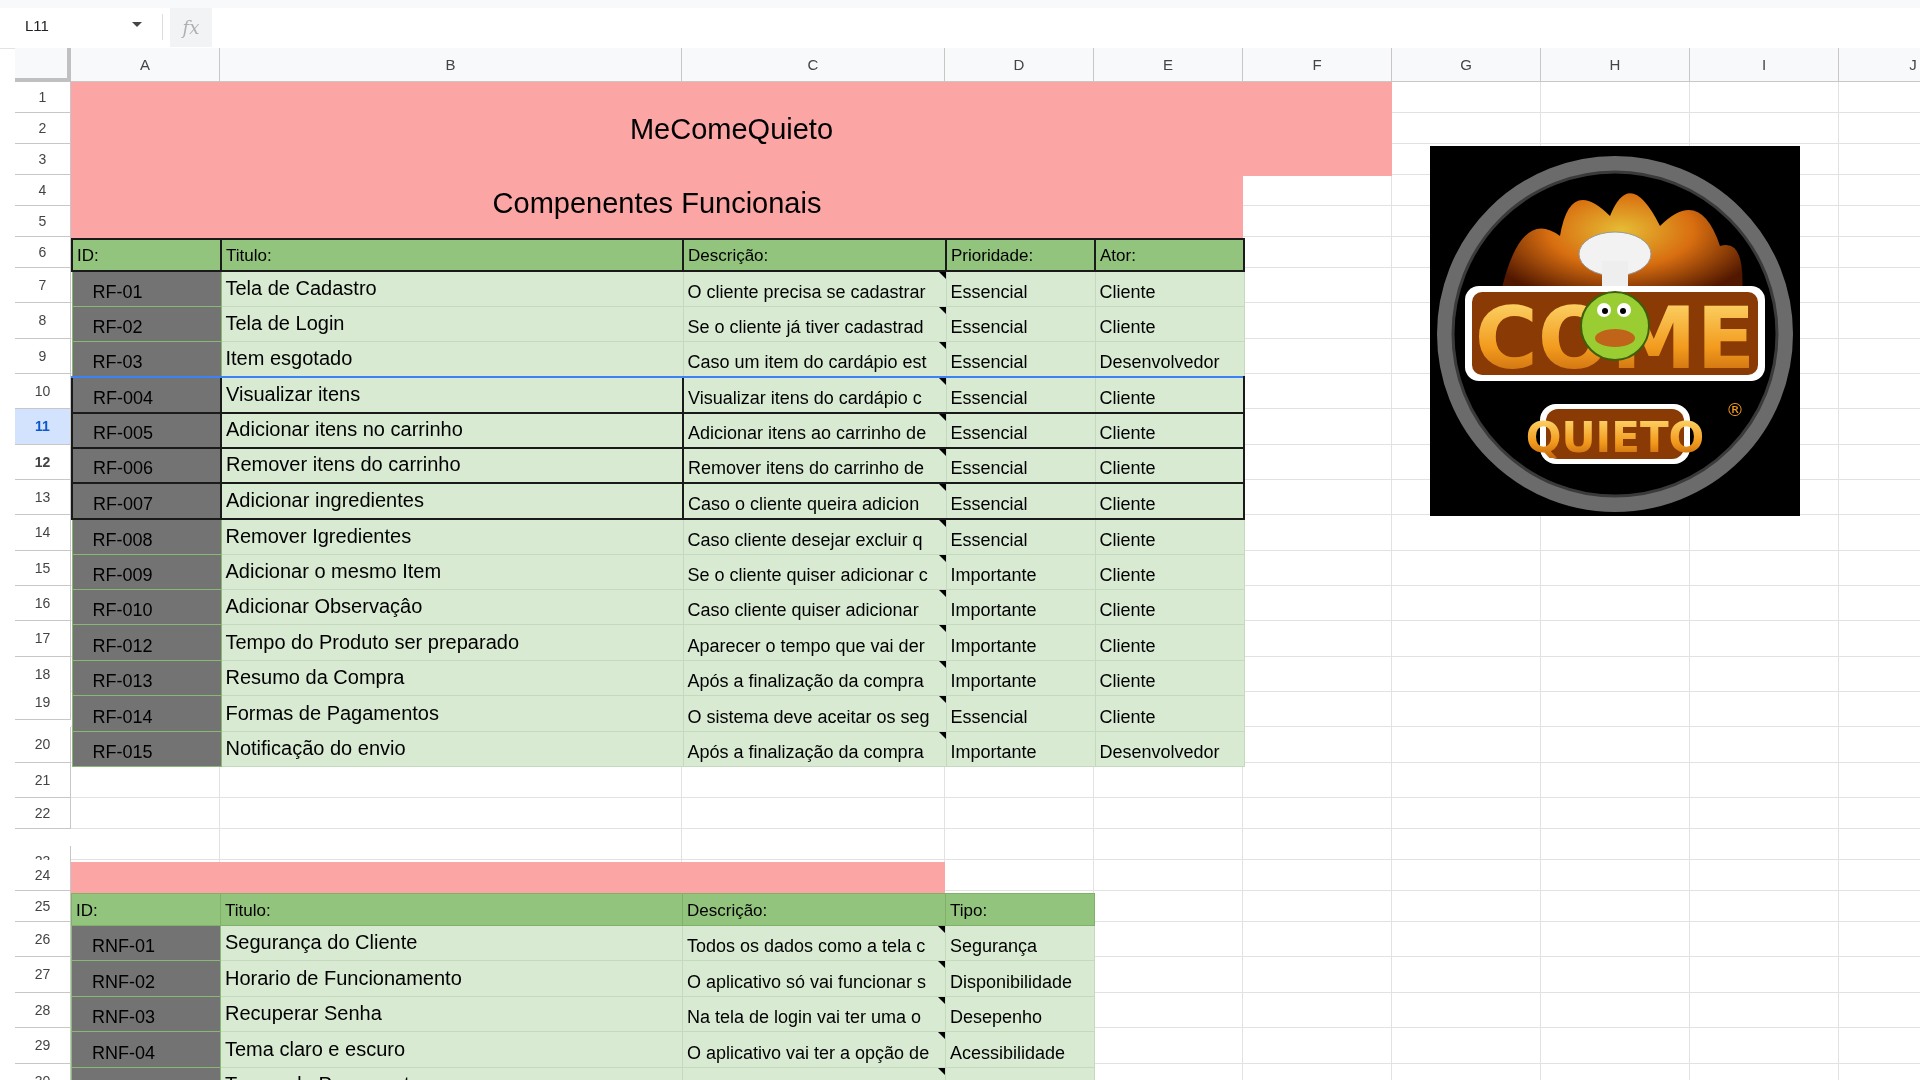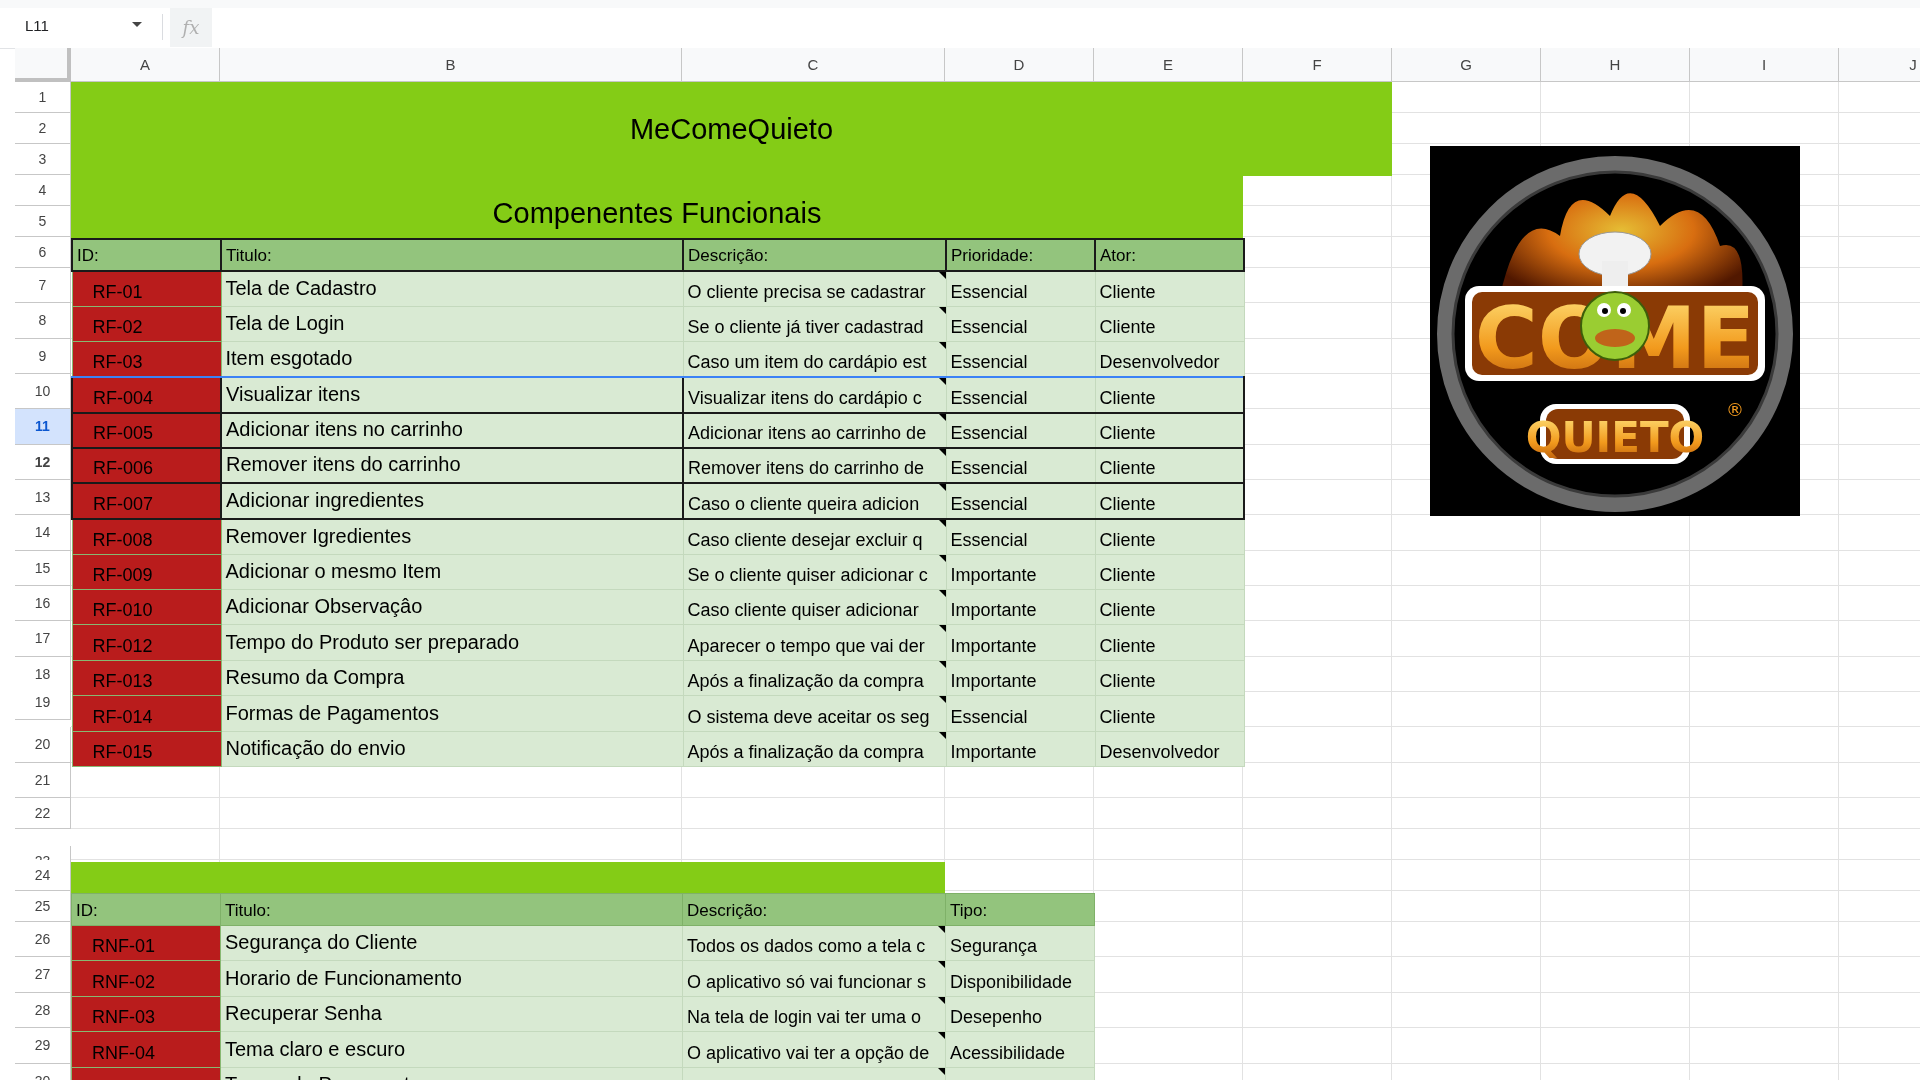--- a/index.html
+++ b/index.html
@@ -15,29 +15,29 @@
 
   .grid { position:absolute; left:0; top:48px; width:1920px; height:1032px; }
   .corner { position:absolute; left:15px; top:0; width:56px; height:34px; background:#f8f9fa; border-right:4px solid #c0c0c0; border-bottom:4px solid #c0c0c0; box-sizing:border-box; }
   .colhdr { position:absolute; top:0; height:34px; background:#f8f9fa; border-right:1px solid #c7c7c7; border-bottom:1px solid #c7c7c7; box-sizing:border-box; font-size:15px; color:#444; text-align:center; line-height:34px; }
   .rowhdr { position:absolute; left:15px; width:56px; background:#fff; border-right:1px solid #c7c7c7; border-bottom:1px solid #c7c7c7; box-sizing:border-box; font-size:14px; color:#444; text-align:center; }
   .rowhdr.sel { background:#d3e3fd; color:#0b57d0; font-weight:bold; }
 
   .vline { position:absolute; width:1px; background:#e2e2e2; }
   .hline { position:absolute; height:1px; background:#e2e2e2; }
 
-  .merged { position:absolute; background:#84cc16; display:flex; align-items:flex-end; justify-content:center; box-sizing:border-box; }
+  .merged { position:absolute; background:#fca5a5; display:flex; align-items:flex-end; justify-content:center; box-sizing:border-box; }
   .title-main { font-size:29px; }
   .section-title { font-size:29px; }
 
   .tbl { position:absolute; border-collapse:collapse; table-layout:fixed; }
   .tbl td { padding:0 4px; white-space:nowrap; overflow:hidden; box-sizing:border-box; vertical-align:bottom; position:relative; }
   .tbl tr.hdr td { background:#93c47d; font-size:17px; height:32px; padding-bottom:4px; }
   .tbl tr.row td { height:35.4px; background:#d9ead3; font-size:18px; padding-bottom:3px; border:1px solid #c4d9bd; }
-  .tbl tr.row td.id { background:#b91c1c; border-color:#88b872;padding-left:20px; }
+  .tbl tr.row td.id { background:#737373; border-color:#88b872;padding-left:20px; }
   .tbl tr.row td.title { font-size:20px; padding-bottom:6px; }
   .tbl td.note::after { content:""; position:absolute; right:0; top:0; border-top:7px solid #000; border-left:7px solid transparent; }
   .tbl tr.hdr td { border:1px solid #7fb168; }
   .tbl tr.hdr.thick td { border:2px solid #1a1a1a; }
   .tbl tr.row.thick td { border-top:2px solid #3b82f6; border-bottom:2px solid #1a1a1a; }
   .tbl tr.row.thick td.id { border-left:2px solid #1a1a1a; }
   .tbl tr.row.thick td.last { border-right:2px solid #1a1a1a; }
   .tbl tr.row td.bsep { border-left:2px solid #1a1a1a; }
   .tbl tr.row td.csep { border-left:2px solid #1a1a1a; }
 
@@ -133,21 +133,21 @@
     <div class="vline" style="left: 1242px; top: 34px; height: 1000px;"></div>
     <div class="vline" style="left: 1391px; top: 34px; height: 1000px;"></div>
     <div class="vline" style="left: 1540px; top: 34px; height: 1000px;"></div>
     <div class="vline" style="left: 1689px; top: 34px; height: 1000px;"></div>
     <div class="vline" style="left: 1838px; top: 34px; height: 1000px;"></div>
   </div>
 
 <div class="merged" style="left:71px;top:82px;width:1321px;height:94px;align-items:center;">
   <span class="title-main">MeComeQuieto</span>
 </div>
-<div class="merged" style="left:71px;top:176px;width:1172px;height:62px;padding-bottom:8px;">
+<div class="merged" style="left:71px;top:176px;width:1172px;height:62px;padding-bottom:18px;">
   <span class="section-title">Compenentes Funcionais</span>
 </div>
 <div class="merged" style="left:71px;top:862px;width:874px;height:62px;padding-bottom:2px;">
   <span class="section-title">Compenentes Não Funcionais</span>
 </div>
 
 <table class="tbl" id="ftbl" style="left:71px;top:238px;width:1172px;">
   <colgroup>
       <col style="width:149px">
       <col style="width:462px">

